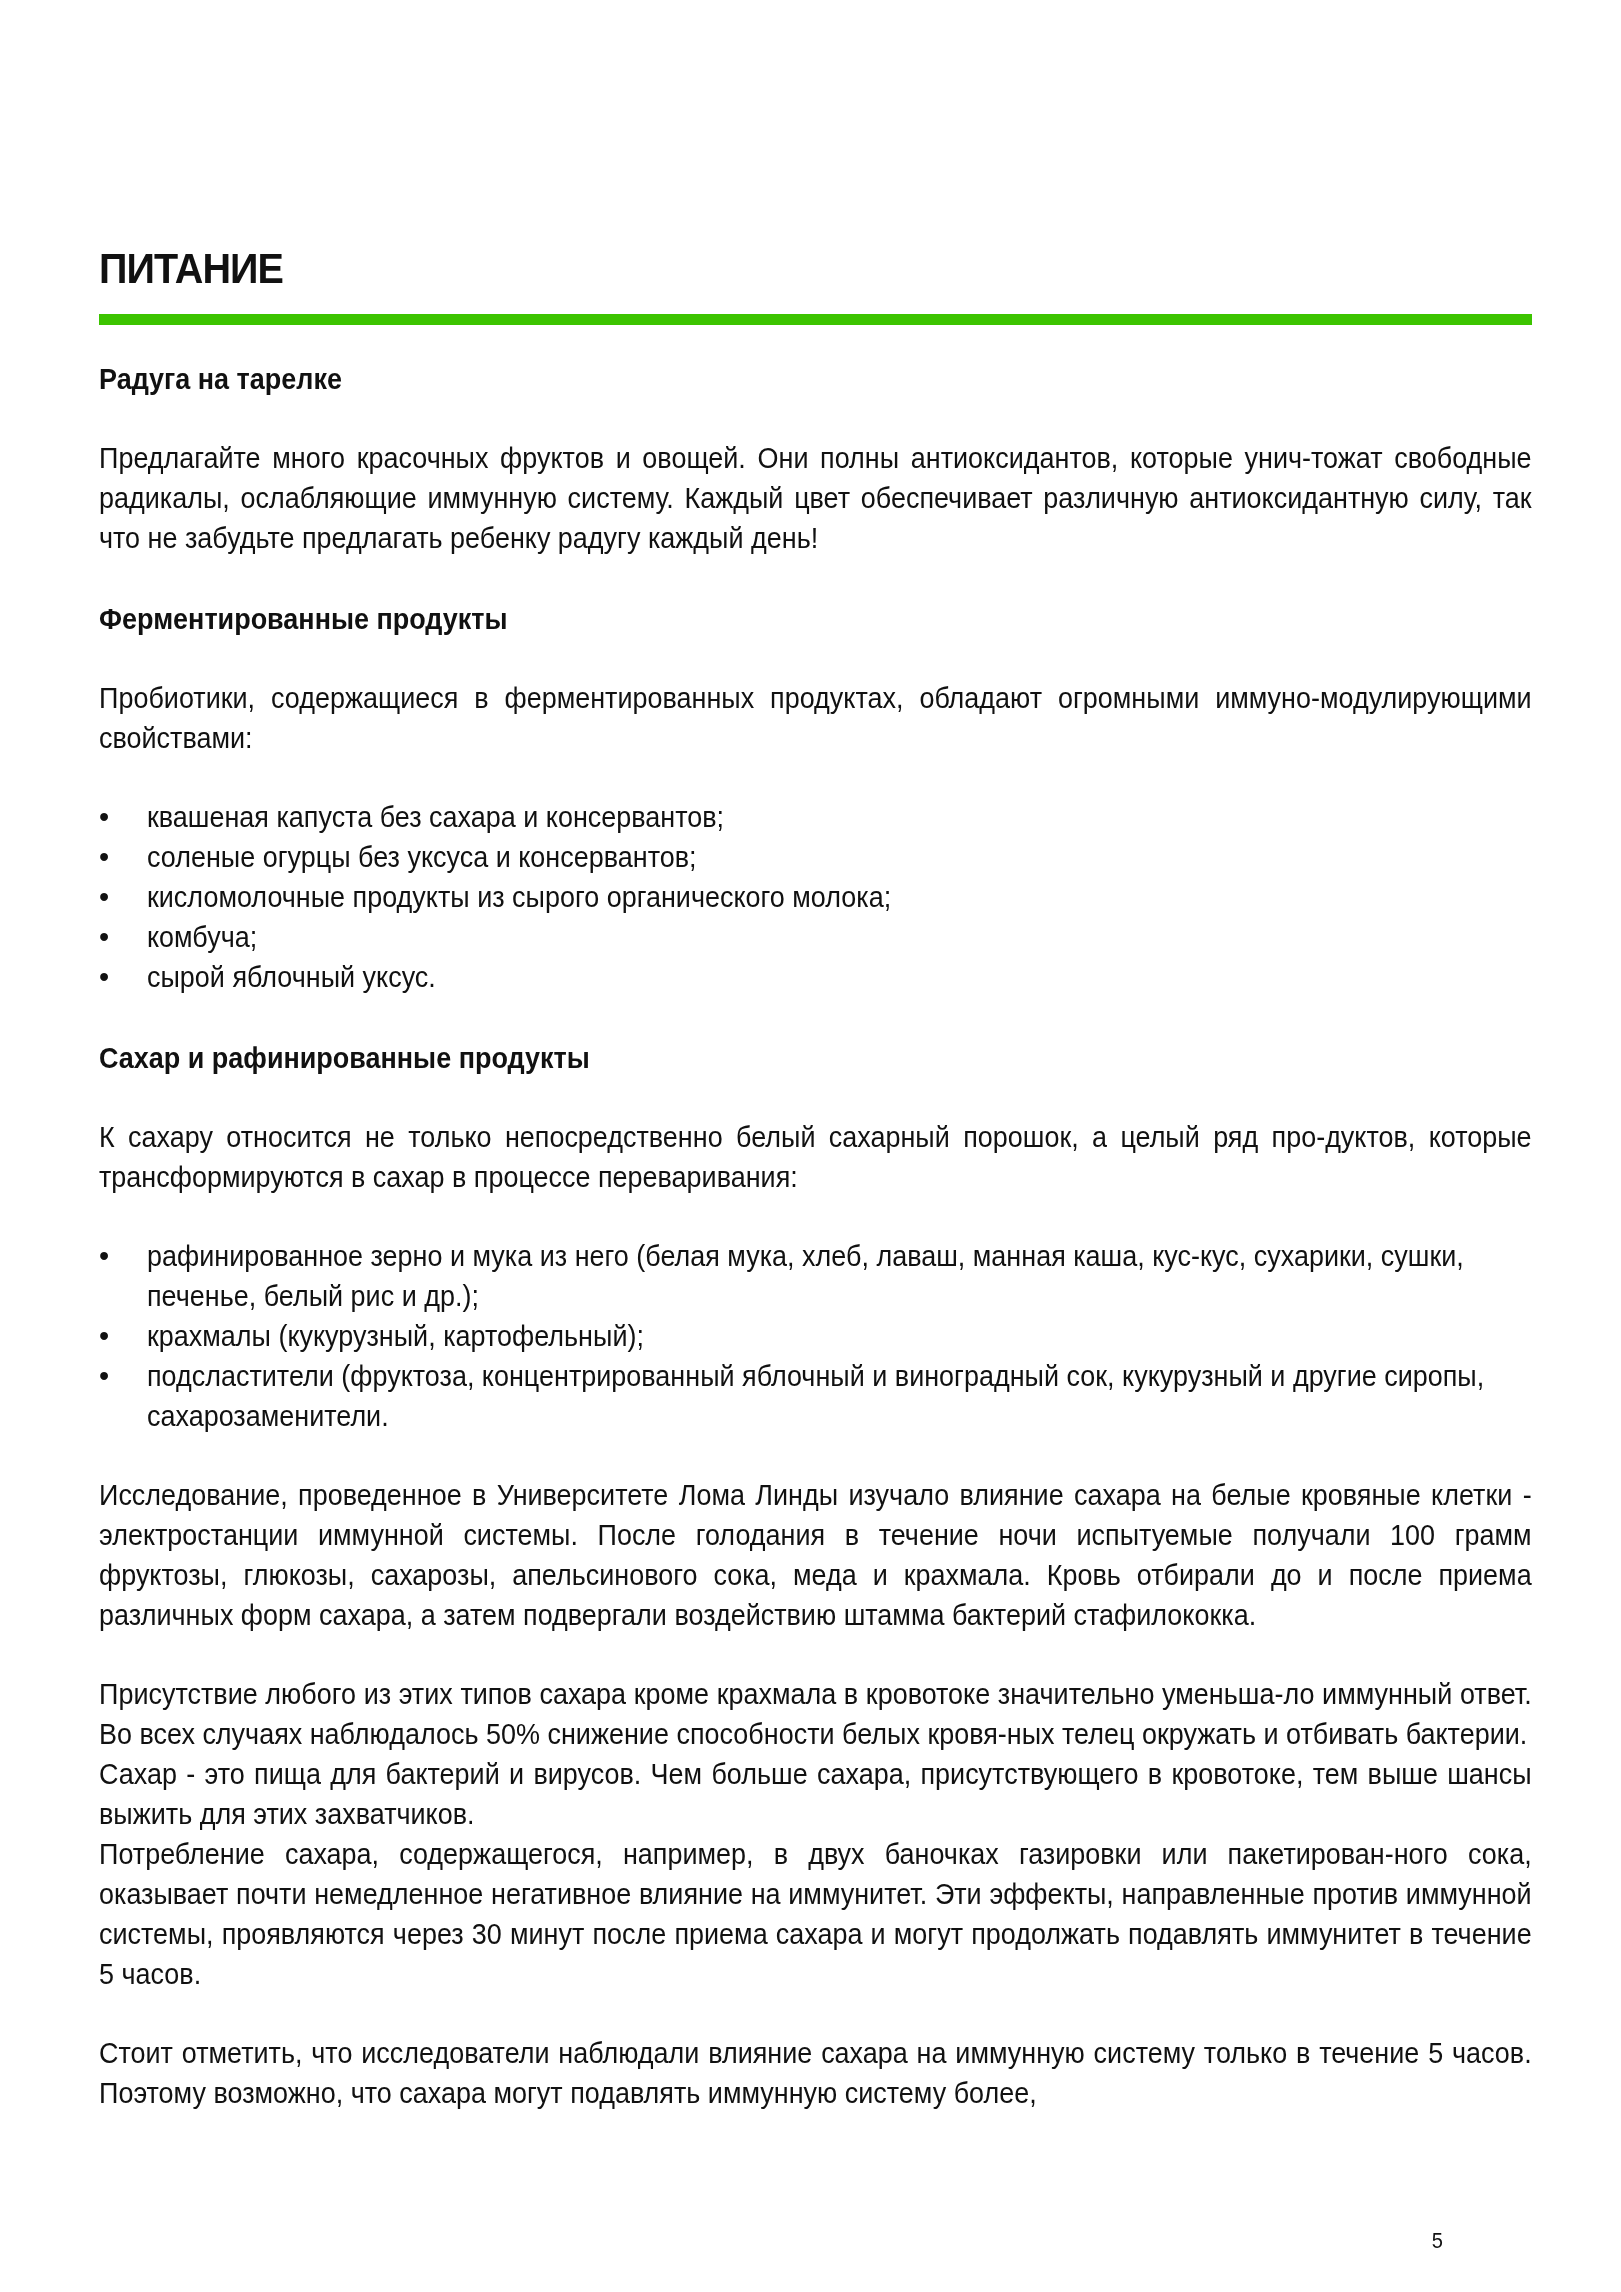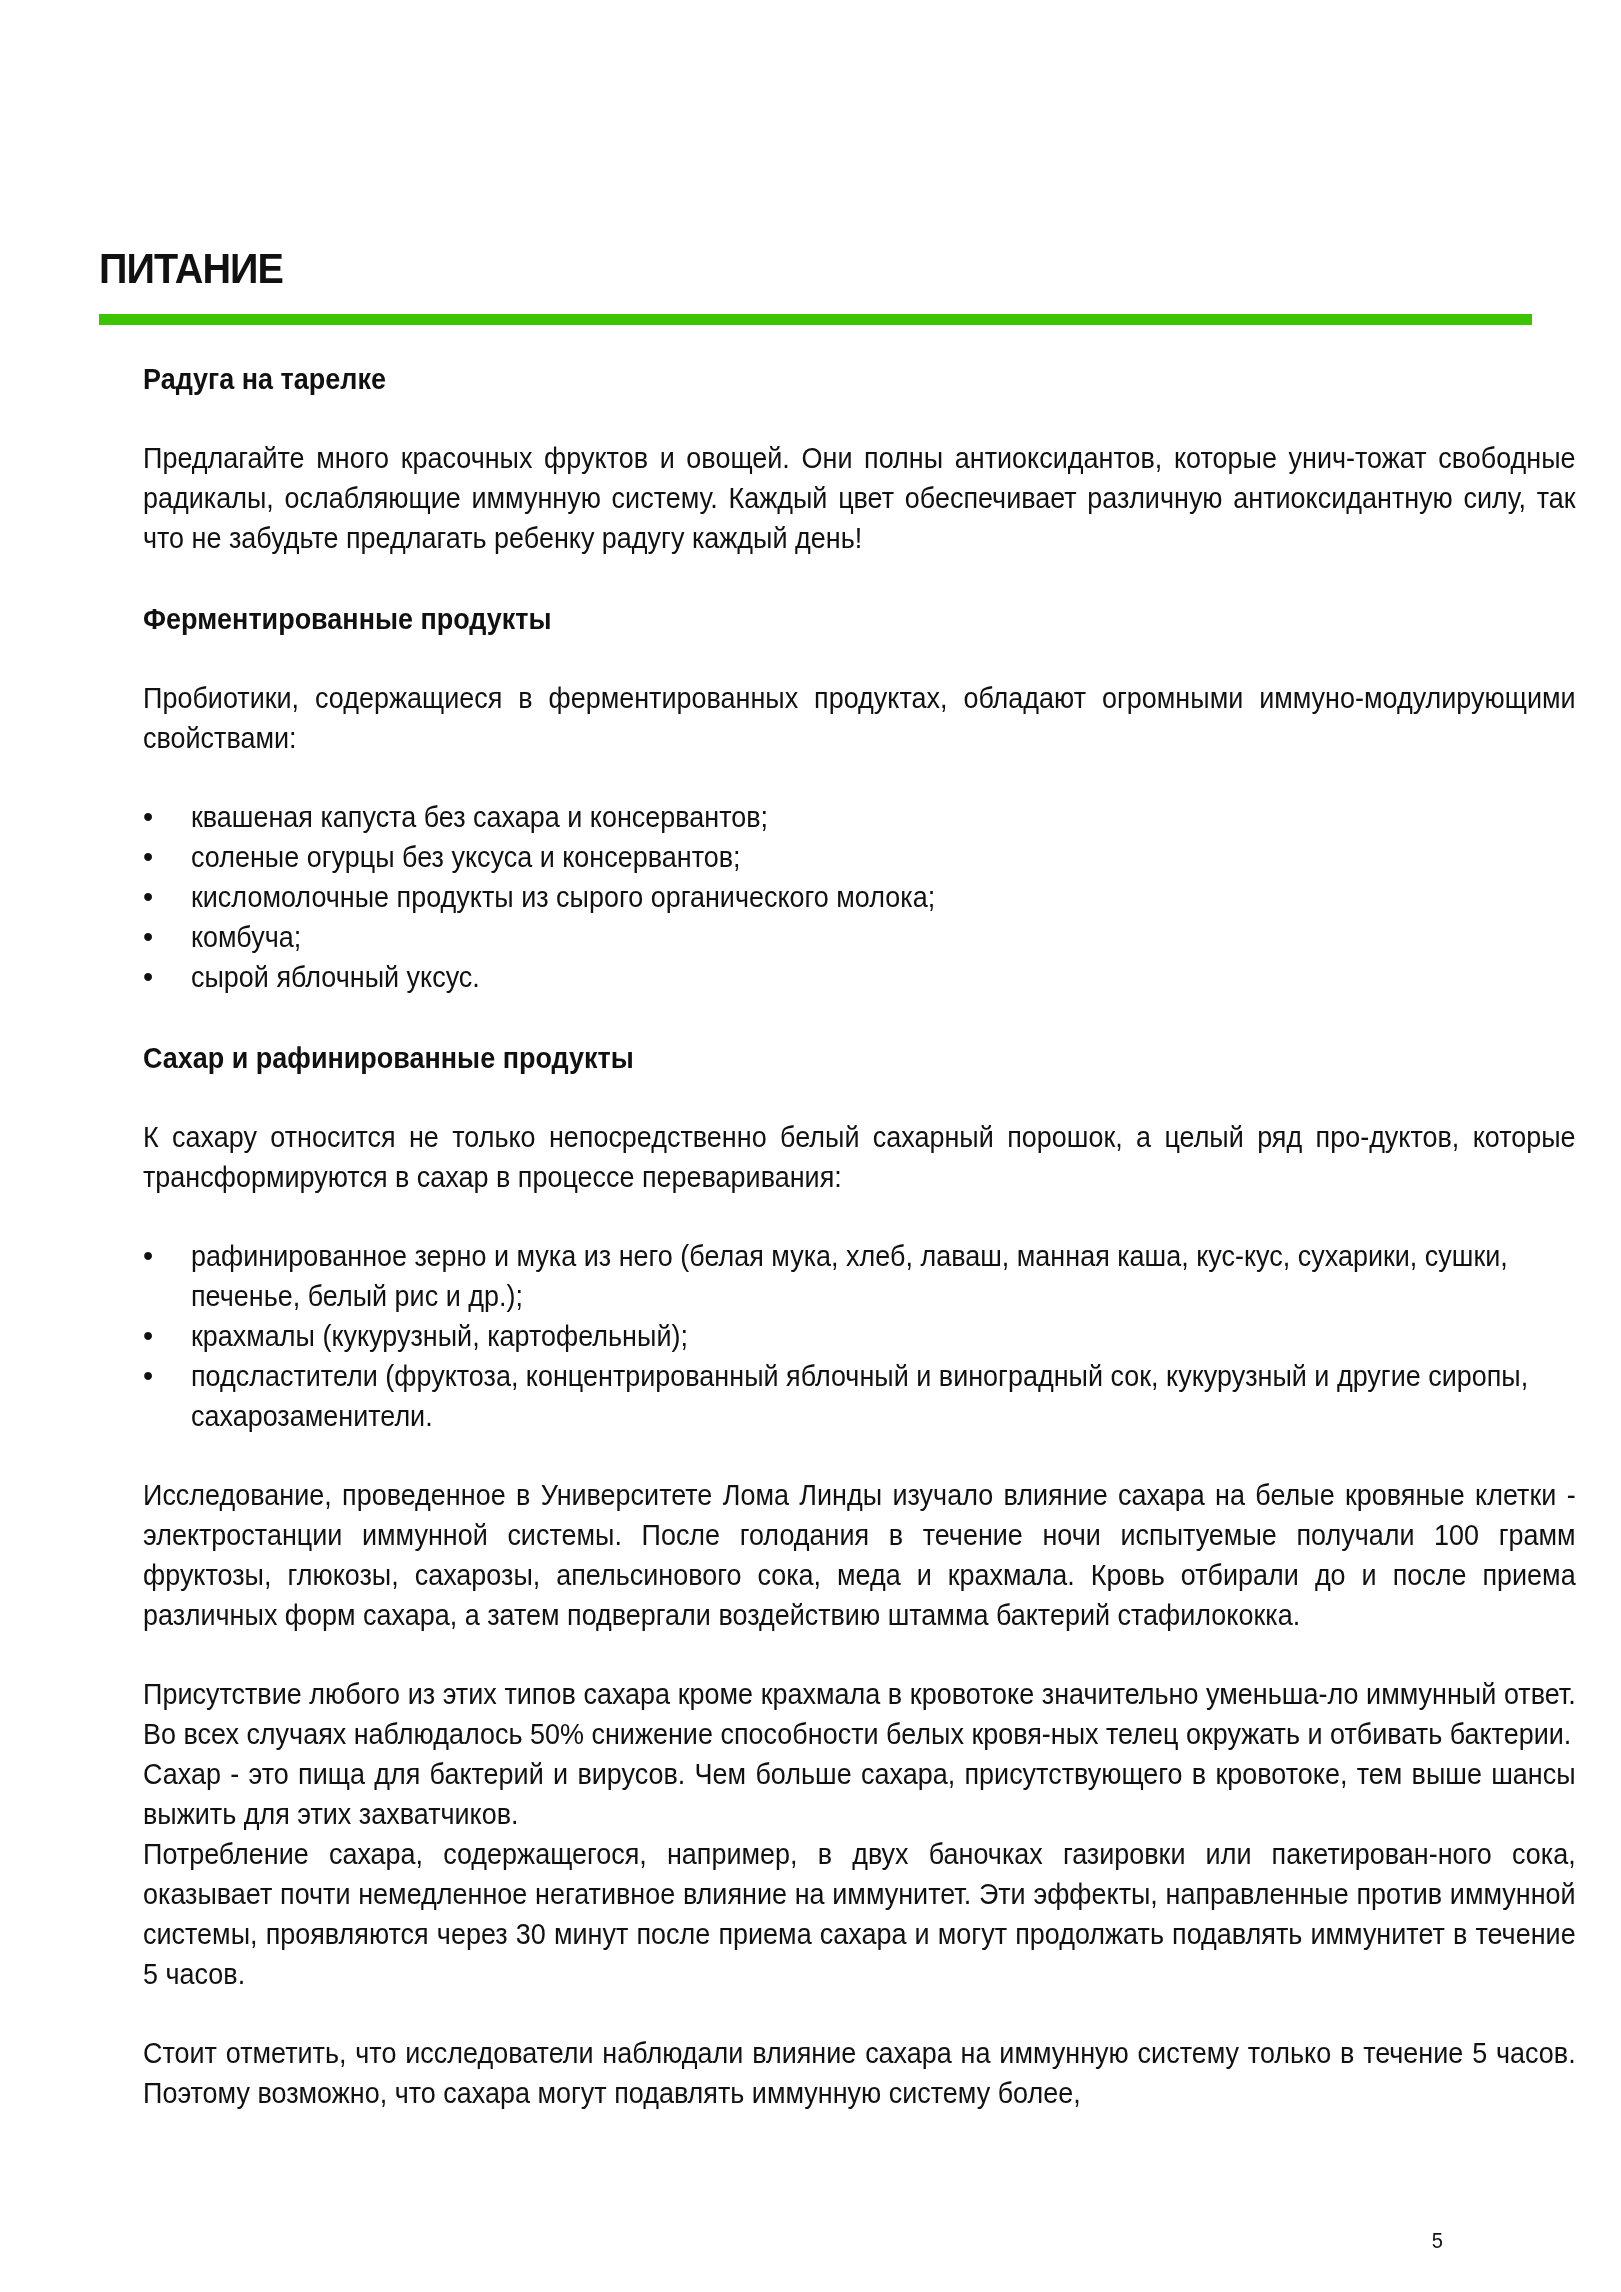--- a/index.html
+++ b/index.html
@@ -41,21 +41,20 @@
       height: 10.8px;
       background: #3cc400;
     }
     .content {
       position: absolute;
       top: 359px;
       left: 0;
       width: 1433px;
       font-size: 29px;
       line-height: 40px;
-      margin-left: 44px;
     }
     .content h2 {
       margin: 0;
       font-size: 29px;
       font-weight: bold;
       line-height: 40px;
       transform: scaleX(0.93);
       transform-origin: left center;
     }
     .content p {

